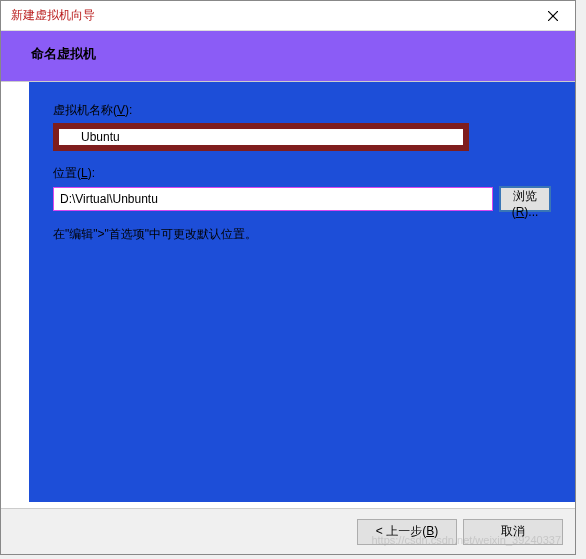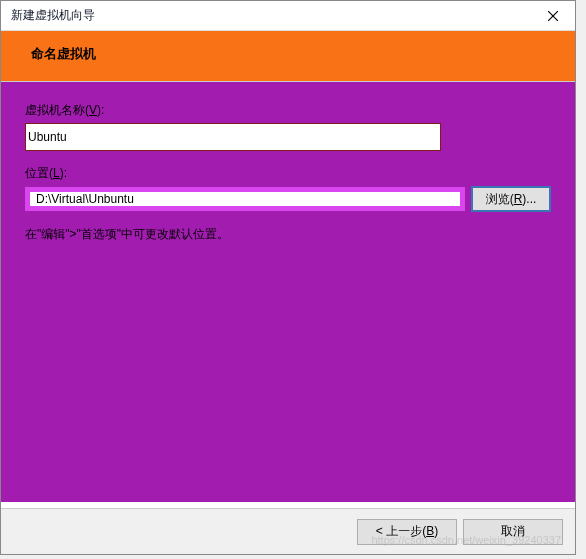--- a/index.html
+++ b/index.html
@@ -26,92 +26,93 @@
       display: flex;
       justify-content: space-between;
       align-items: center;
       height: 30px;
       padding: 0 0 0 10px;
       background: #ffffff;
       border-bottom: 1px solid #ddd;
     }
     .titlebar-title {
       font-size: 12px;
-      color: #0f172a;
+      color: #b91c1c;
     }
     .close-btn {
       width: 44px;
       height: 30px;
       display: flex;
       align-items: center;
       justify-content: center;
       font-size: 14px;
       color: #000;
       background: transparent;
       border: none;
       cursor: pointer;
     }
     .close-btn svg {
       width: 10px;
       height: 10px;
     }
     .header-section {
       padding: 14px 24px 14px 24px;
       border-bottom: 1px solid #ccc;
-      background: #f97316;
+      background: #8b5cf6;
     }
     .header-title {
       font-weight: bold;
       font-size: 13px;
       color: #000;
       margin-bottom: 4px;
       margin-left: 6px;
     }
     .header-subtitle {
       font-size: 12px;
       color: #000;
       margin-left: 26px;
     }
     .content {
       padding: 20px 24px 10px 24px;
-      background: #a21caf;
+      background: #1d4ed8;
       height: 420px;
       position: relative;
+      margin-left: 28px;
     }
     .field-group {
       margin-bottom: 14px;
     }
     .field-label {
       display: block;
       font-size: 12px;
       color: #000;
       margin-bottom: 4px;
     }
     .underline {
       text-decoration: underline;
     }
     .text-input {
       width: 416px;
       height: 28px;
-      border: 1px solid #7f1d1d;
-      padding: 3px 2px;
+      border: 6px solid #7f1d1d;
+      padding: 3px 22px;
       font-size: 12px;
       font-family: inherit;
       background: #ffffff;
     }
     .location-row {
       display: flex;
       align-items: center;
       gap: 6px;
     }
     .location-input {
       flex: 0 0 440px;
       width: 440px;
       height: 24px;
-      border: 5px solid #d946ef;
+      border: 1px solid #d946ef;
       padding: 2px 6px;
       font-size: 12px;
       font-family: inherit;
       background: #ffffff;
     }
     .browse-btn {
       width: 80px;
       height: 26px;
       border: 2px solid #3a76b5;
       background: #e1e1e1;

